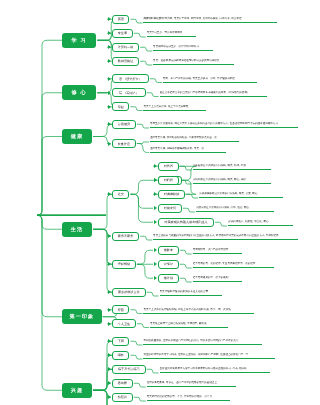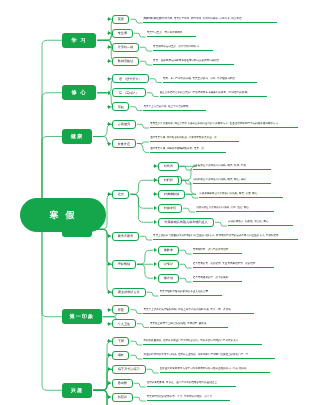--- a/index.html
+++ b/index.html
@@ -307,14 +307,13 @@
     <div class="box-node" style="left: 112px; top: 378.75px; width: 20.672px; height: 9px; font-size: 3.1px;">看电影</div>
     <div class="arrow" style="left: 108px; top: 381.25px;"></div>
     <div class="leaf-node" style="left: 146.672px; top: 378px; width: 88.908px; height: 9px; font-size: 2.55px;">
       <span class="txt">也可以看电影看, 可以在一些自己喜欢的电影的能力的基础之上</span>
     </div>
     <div class="box-node" style="left: 112px; top: 392.75px; width: 20.672px; height: 9px; font-size: 3.1px;">拍照片</div>
     <div class="arrow" style="left: 108px; top: 395.25px;"></div>
     <div class="leaf-node" style="left: 146.672px; top: 392px; width: 83.604px; height: 9px; font-size: 2.55px;">
       <span class="txt">每天坚持拍照的记录的每一个月, 并坚持的拍摄的一小个月</span>
     </div>
-    <div class="root-node" style="left: 20px; top: 198.25px; width: 86px; height: 34px; font-size: 9px;">寒 假</div>
   </div>
 
 </body></html>

